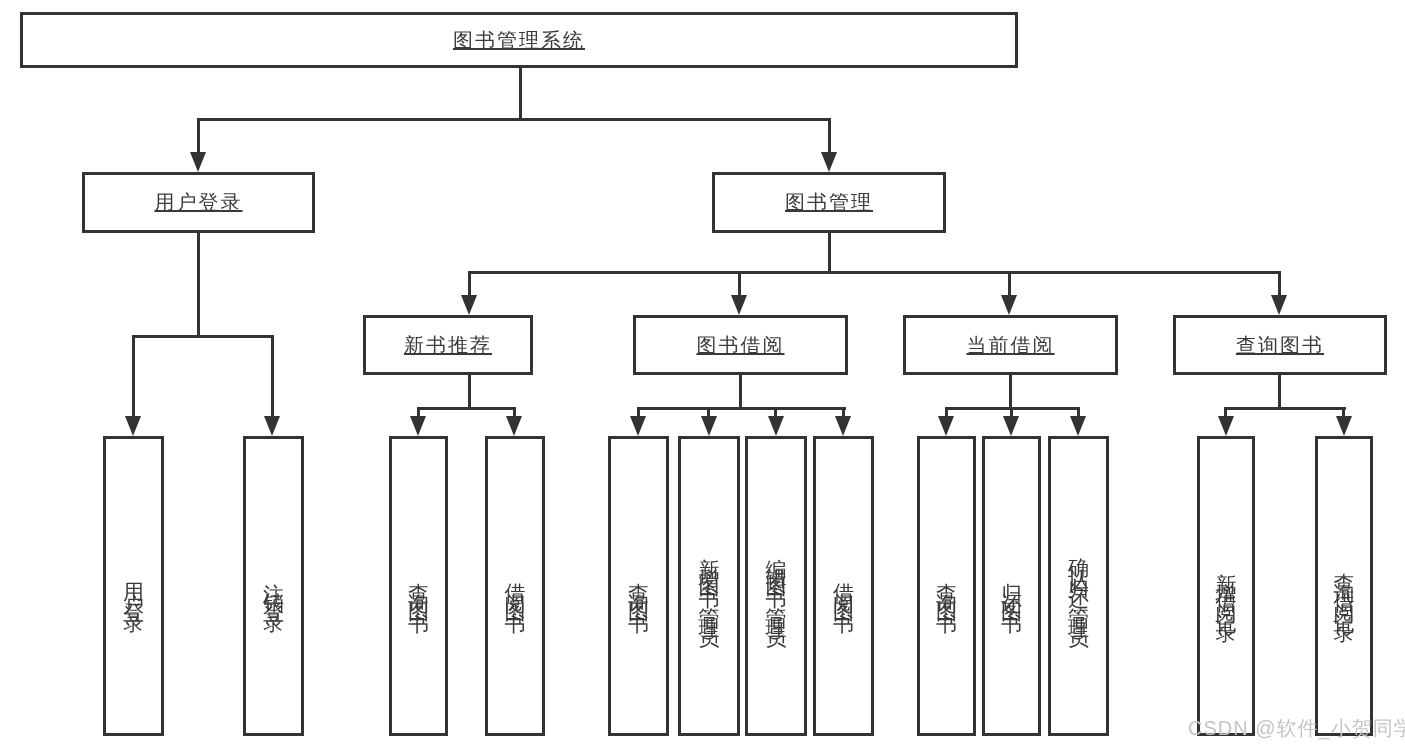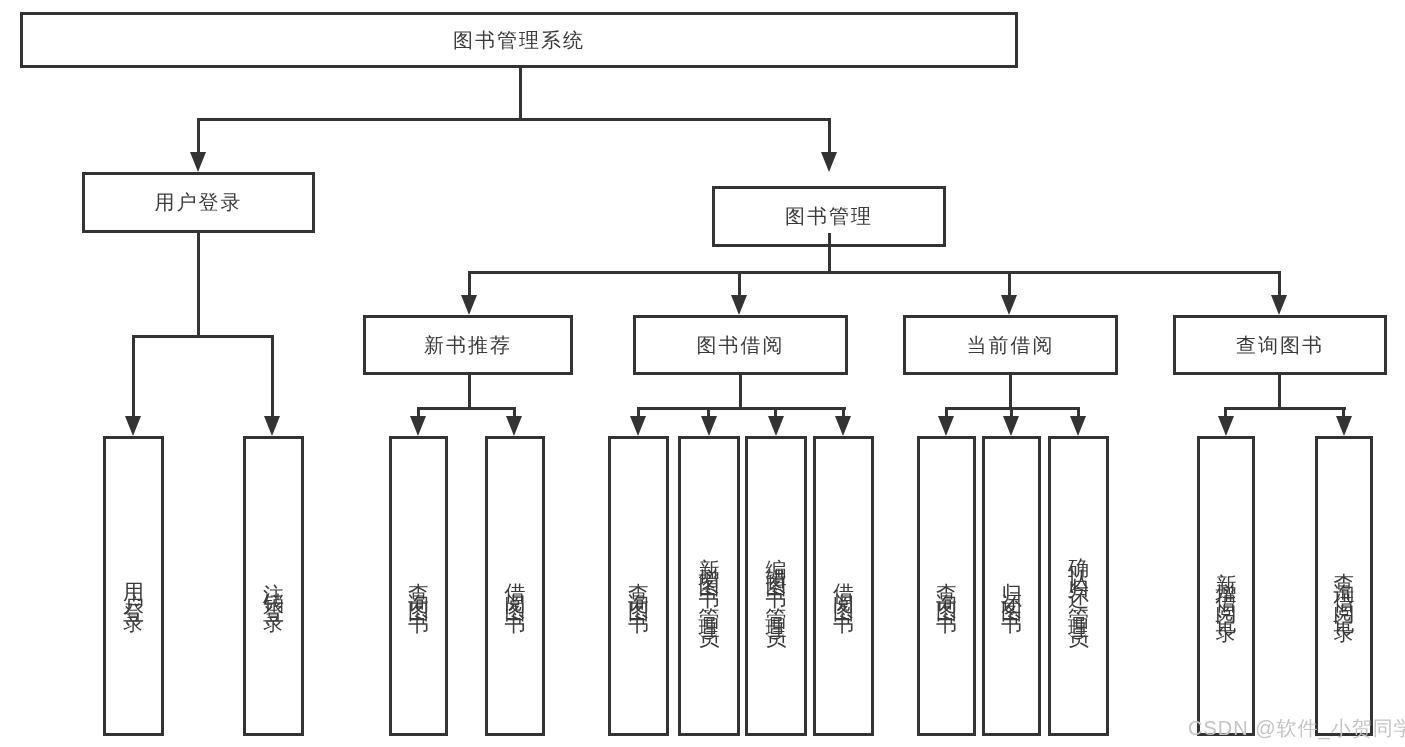--- a/index.html
+++ b/index.html
@@ -6,21 +6,21 @@
   body{
     width:1405px;height:747px;position:relative;background:#ffffff;
     font-family:"Liberation Sans","DejaVu Sans",sans-serif;overflow:hidden;
   }
   .canvas{position:absolute;left:0;top:0;width:1405px;height:747px;}
   .box{
     position:absolute;box-sizing:border-box;border:3px solid #333333;
     background:#ffffff;display:flex;align-items:center;justify-content:center;
     color:#3a3a3a;
   }
-  .box.h span{font-size:20px;letter-spacing:2px;white-space:nowrap;}
+  .box.h span{font-size:20px;letter-spacing:2px;white-space:nowrap;text-decoration:underline;}
   .box.v span{
     writing-mode:vertical-lr;font-size:21px;letter-spacing:10px;
     white-space:nowrap;
   }
   .vline,.hline{position:absolute;background:#333333;}
   .vline{width:3px;}
   .hline{height:3px;}
   .arrow{
     position:absolute;width:0;height:0;
     border-left:8px solid transparent;border-right:8px solid transparent;
@@ -36,25 +36,25 @@
 
 <div class="canvas">
 
   <div class="box h" style="left:20px;top:12px;width:998px;height:56px;">
     <span>图书管理系统</span>
   </div>
 
   <div class="box h" style="left:82px;top:172px;width:233px;height:61px;">
     <span>用户登录</span>
   </div>
-  <div class="box h" style="left:712px;top:172px;width:234px;height:61px;margin-top:14px;">
+  <div class="box h" style="left:712px;top:172px;width:234px;height:61px;">
     <span>图书管理</span>
   </div>
 
-  <div class="box h" style="left:363px;top:315px;width:210px;height:60px;">
+  <div class="box h" style="left:363px;top:315px;width:170px;height:60px;">
     <span>新书推荐</span>
   </div>
   <div class="box h" style="left:633px;top:315px;width:215px;height:60px;">
     <span>图书借阅</span>
   </div>
   <div class="box h" style="left:903px;top:315px;width:215px;height:60px;">
     <span>当前借阅</span>
   </div>
   <div class="box h" style="left:1173px;top:315px;width:214px;height:60px;">
     <span>查询图书</span>

